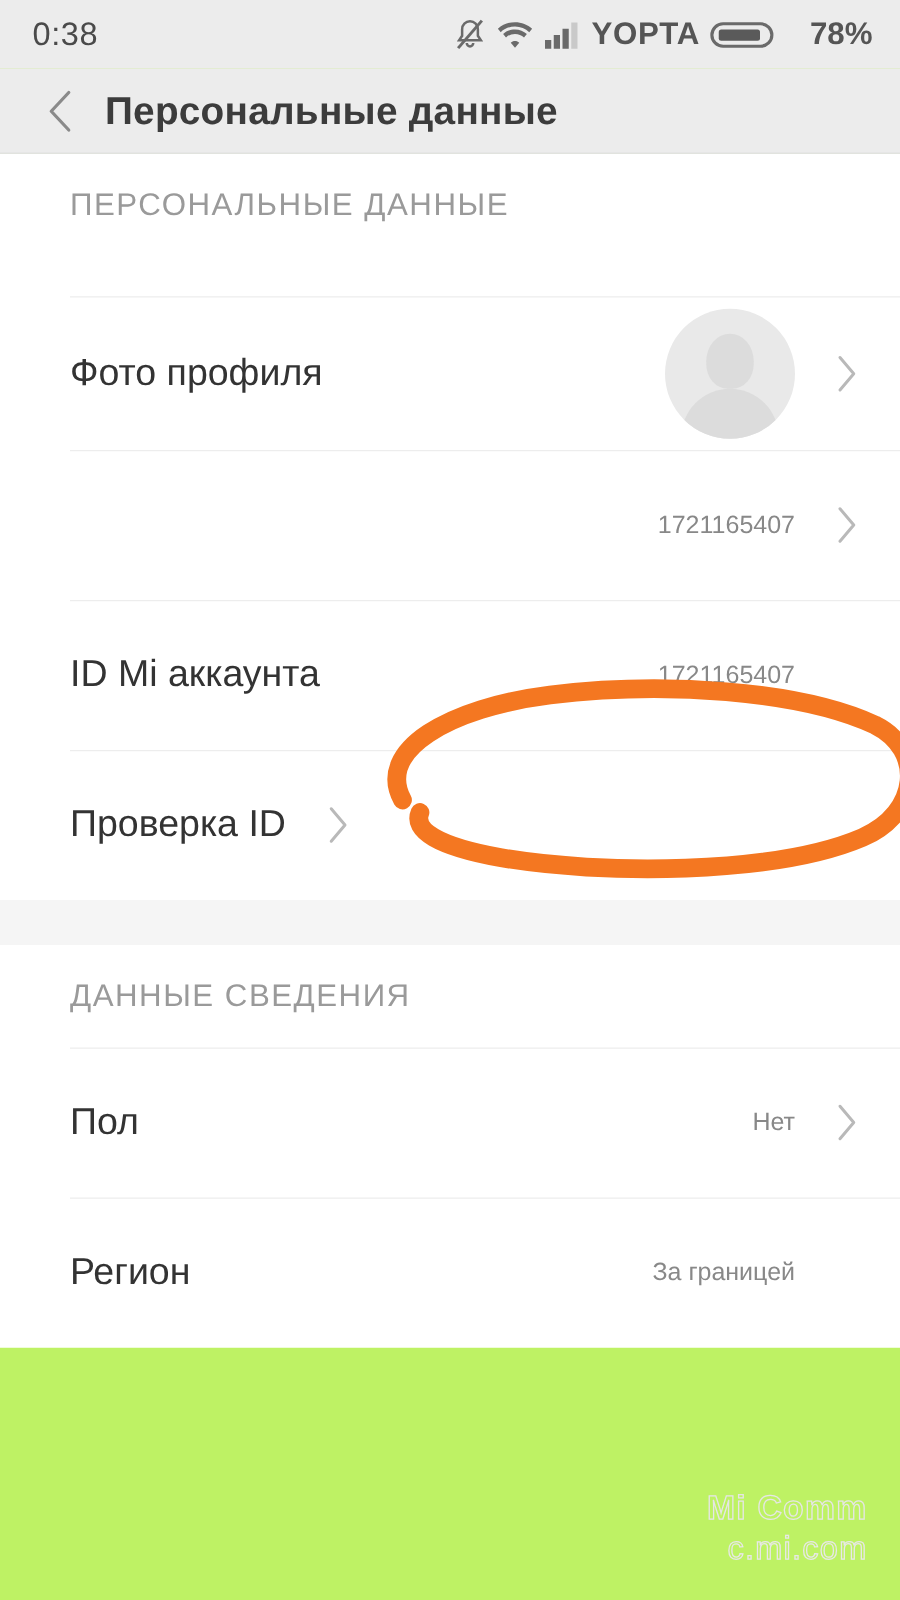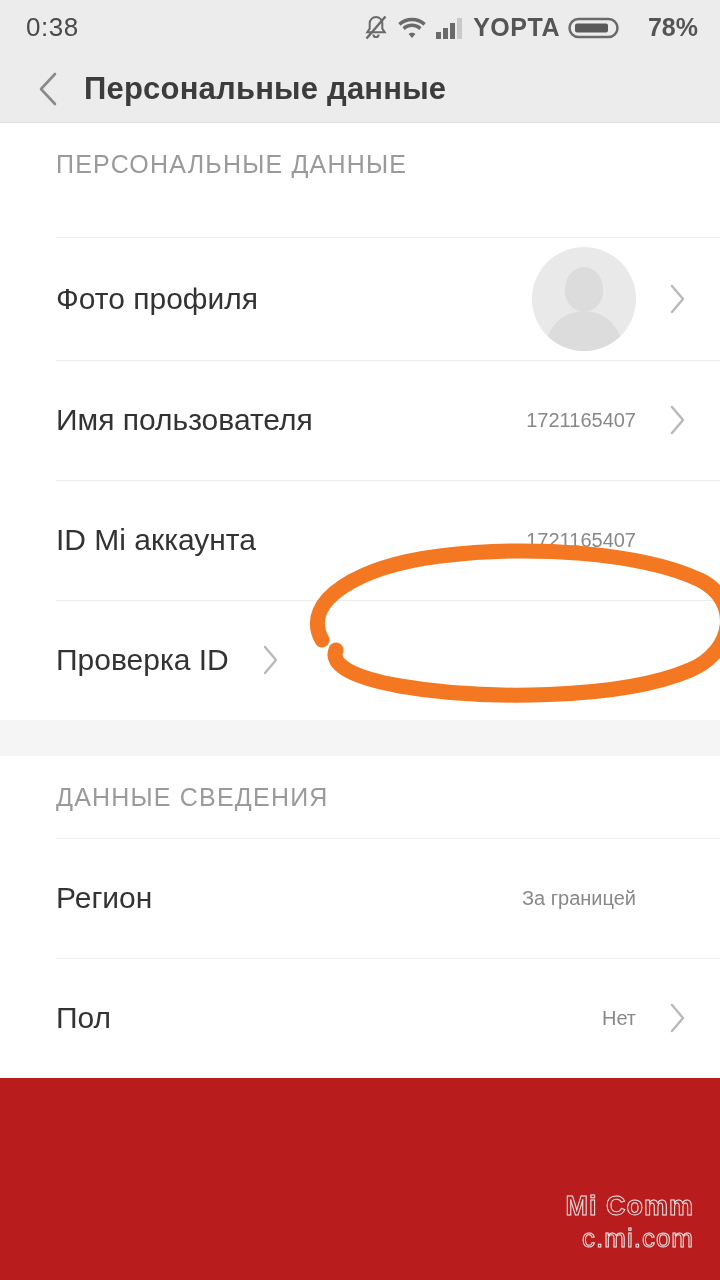--- a/index.html
+++ b/index.html
@@ -5,21 +5,21 @@
   * { box-sizing: border-box; margin: 0; padding: 0; }
   html, body {
     width: 720px; height: 1280px;
     background: #f4f4f4;
     font-family: "Liberation Sans", "DejaVu Sans", sans-serif;
     overflow: hidden;
   }
   #screen {
     position: relative;
     width: 720px; height: 1280px;
-    background: #b91c1c;
+    background: #bef264;
   }
 
   
   .statusbar {
     position: relative;
     height: 55px;
     background: #ececec;
     display: flex;
     align-items: center;
     padding: 0 22px 0 26px;
@@ -249,21 +249,20 @@
         <span class="body"></span>
       </span>
       <span class="row-chevron">
         <svg class="icon-svg" width="20" height="32" viewBox="0 0 20 32">
           <polyline points="5,3 16,16 5,29" fill="none" stroke="#b9b9b9" stroke-width="2.4" stroke-linecap="round" stroke-linejoin="round"></polyline>
         </svg>
       </span>
     </div>
 
     <div class="row row-divider">
-      <span class="row-label">Имя пользователя</span>
       <span class="row-value">1721165407</span>
       <span class="row-chevron">
         <svg class="icon-svg" width="20" height="32" viewBox="0 0 20 32">
           <polyline points="5,3 16,16 5,29" fill="none" stroke="#b9b9b9" stroke-width="2.4" stroke-linecap="round" stroke-linejoin="round"></polyline>
         </svg>
       </span>
     </div>
 
     <div class="row row-divider">
       <span class="row-label">ID Mi аккаунта</span>
@@ -279,35 +278,35 @@
         </svg>
       </span>
     </div>
   </div>
 
   <div class="section-gap"></div>
 
   <div class="list-block">
 
     <div class="section-header">ДАННЫЕ СВЕДЕНИЯ</div>
-
-    <div class="row row-divider">
-      <span class="row-label">Регион</span>
-      <span class="row-value">За границей</span>
-      <span class="row-chevron spacer"></span>
-    </div>
 
     <div class="row row-divider">
       <span class="row-label">Пол</span>
       <span class="row-value">Нет</span>
       <span class="row-chevron">
         <svg class="icon-svg" width="20" height="32" viewBox="0 0 20 32">
           <polyline points="5,3 16,16 5,29" fill="none" stroke="#b9b9b9" stroke-width="2.4" stroke-linecap="round" stroke-linejoin="round"></polyline>
         </svg>
       </span>
+    </div>
+
+    <div class="row row-divider">
+      <span class="row-label">Регион</span>
+      <span class="row-value">За границей</span>
+      <span class="row-chevron spacer"></span>
     </div>
   </div>
 
   <svg class="annotation" viewBox="0 0 720 1280">
     <path d="M322 640
              C 300 600, 360 566, 440 556
              C 530 545, 640 552, 700 580
              C 740 600, 736 650, 690 670
              C 620 700, 480 700, 400 686
              C 350 677, 330 664, 336 650" fill="none" stroke="#F47721" stroke-width="15" stroke-linecap="round"></path>

